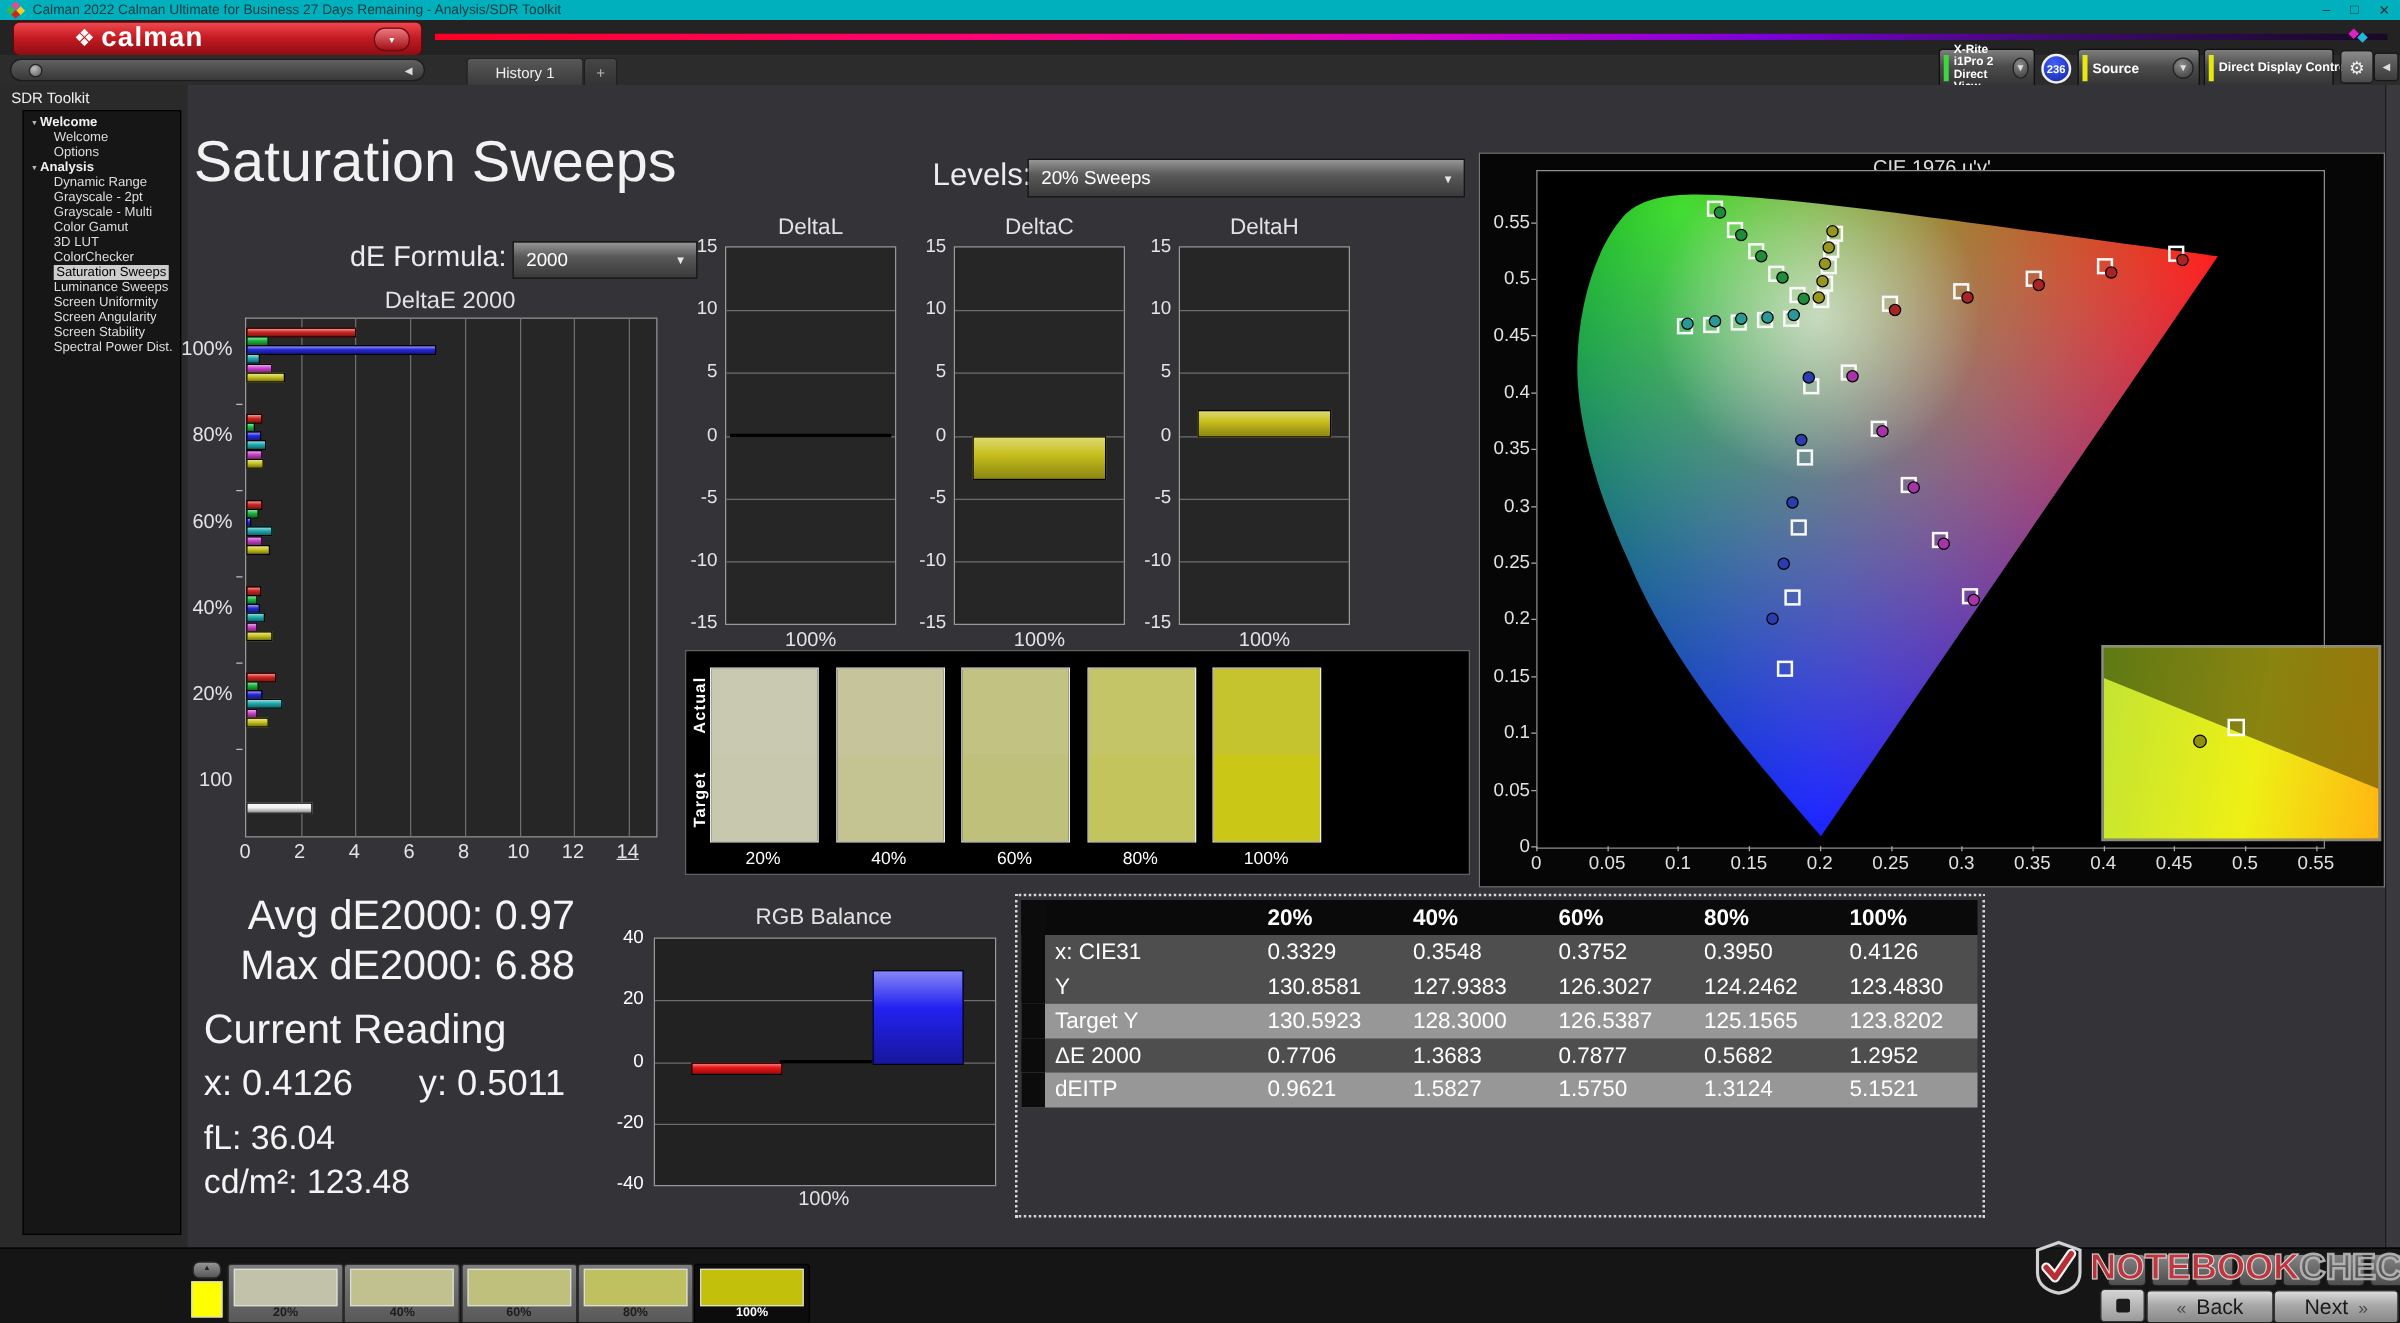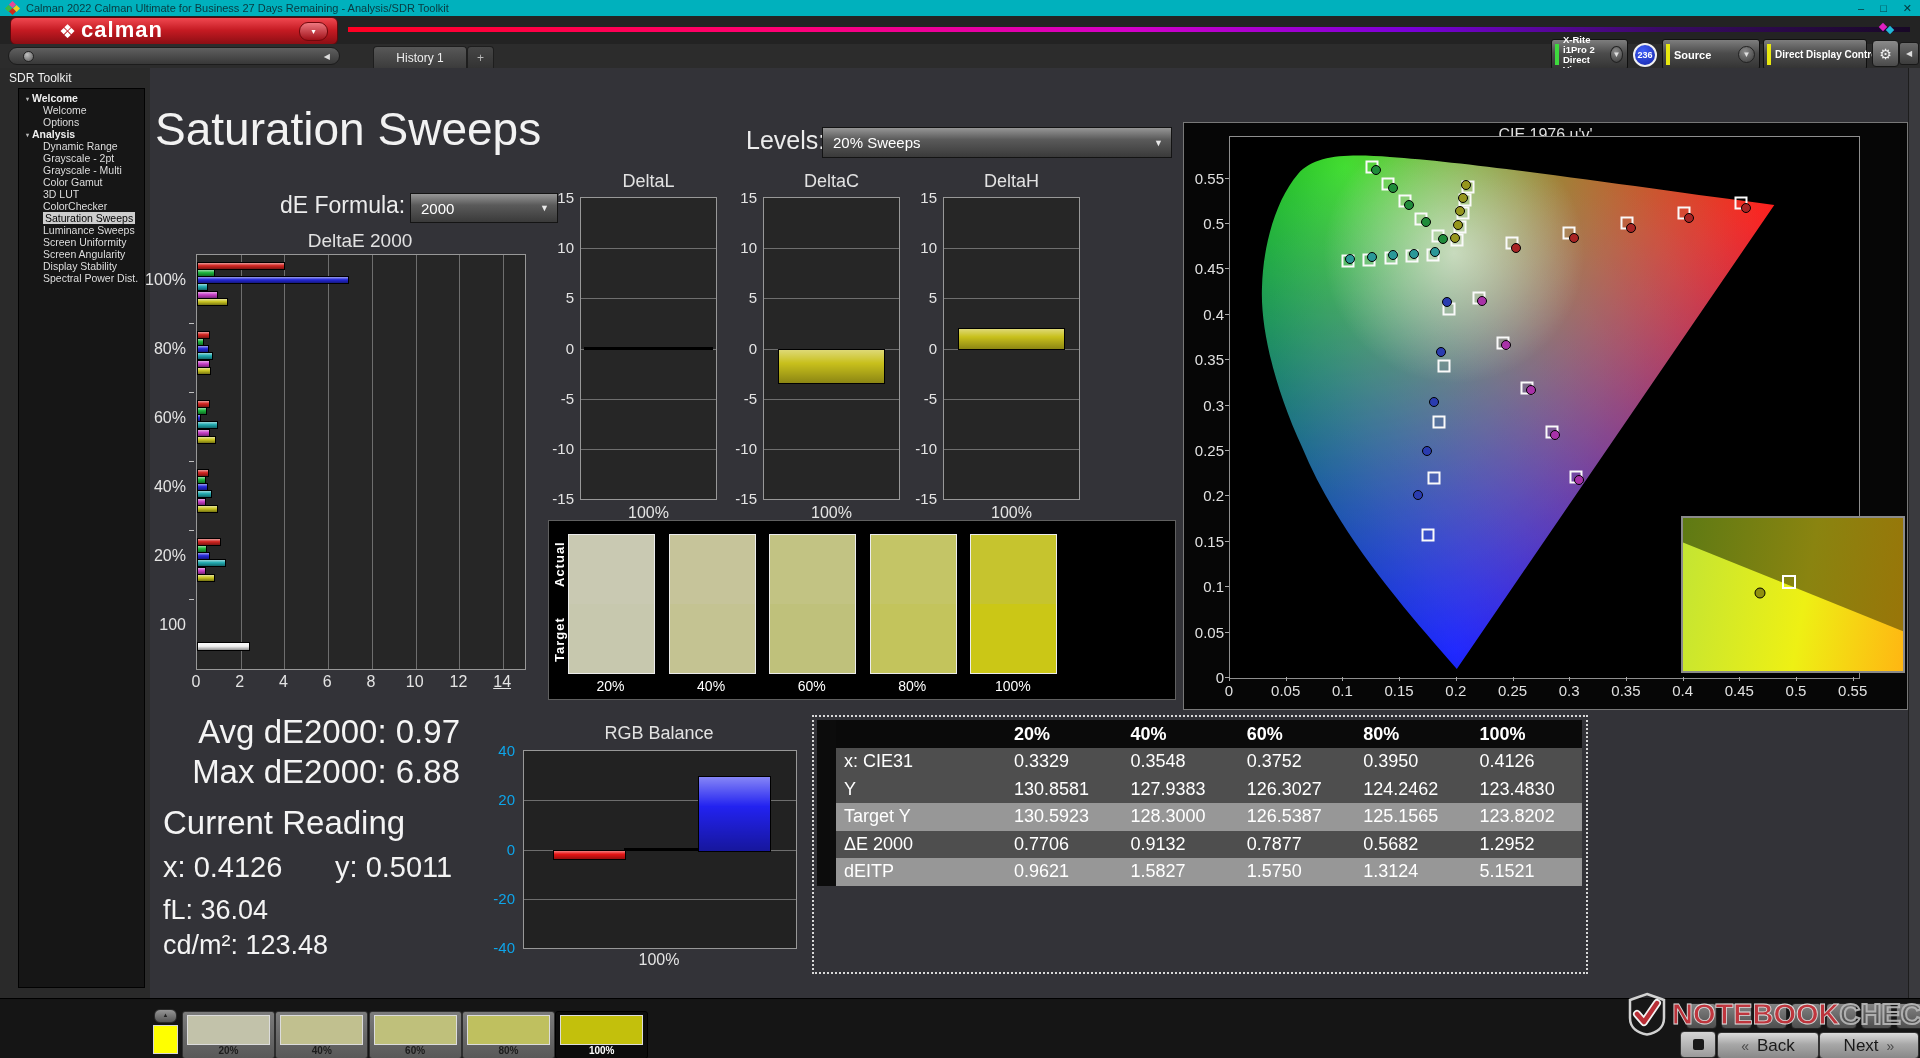--- a/index.html
+++ b/index.html
@@ -152,21 +152,21 @@
   .stats-reading-title{position:absolute;left:163px;top:804px;font-size:33px;color:#f4f4f4;}
   .stats-x{position:absolute;left:163px;top:851px;font-size:29px;color:#f4f4f4;}
   .stats-y{position:absolute;left:335px;top:851px;font-size:29px;color:#f4f4f4;}
   .stats-fl{position:absolute;left:163px;top:895px;font-size:27px;color:#f4f4f4;}
   .stats-cd{position:absolute;left:163px;top:930px;font-size:27px;color:#f4f4f4;}
 
   
   .rgb-title{left:523px;top:723px;width:272px;font-size:18px;}
   .rgb-plot{left:523px;top:750px;width:272px;height:197px;background:#222;}
   .rgb-ticks{position:absolute;left:475px;top:750px;width:44px;height:197px;}
-  .rtick{position:absolute;right:4px;transform:translateY(-50%);font-size:15px;color:#0ea5e9;text-align:center;}
+  .rtick{position:absolute;right:4px;transform:translateY(-50%);font-size:15px;color:#ffffff;text-align:center;}
   .rgb-xlabel{position:absolute;left:523px;top:951px;width:272px;text-align:center;font-size:16px;color:#e4e4e4;}
   .rbar{position:absolute;border:1px solid #000;background-image:linear-gradient(rgba(255,255,255,.45),rgba(255,255,255,0) 40%,rgba(0,0,0,.35));}
 
   
   .marquee{position:absolute;left:812px;top:715px;width:776px;height:259px;border:2px dotted #d8d8d8;box-sizing:border-box;}
   .dtable{position:absolute;left:817px;top:720px;width:765px;}
   .trow{display:flex;height:27.5px;}
   .trow.thead{height:28px;background:#0a0a0a;}
   .tstub{width:19px;flex:none;background:#0c0c0c;}
   .tlabel{width:163px;flex:none;padding-left:8px;display:flex;align-items:center;font-size:18px;color:#fff;box-sizing:border-box;}
@@ -315,21 +315,21 @@
         <div class="tree-item">
           <span class="lab">Luminance Sweeps</span>
         </div>
         <div class="tree-item">
           <span class="lab">Screen Uniformity</span>
         </div>
         <div class="tree-item">
           <span class="lab">Screen Angularity</span>
         </div>
         <div class="tree-item">
-          <span class="lab">Display Stability</span>
+          <span class="lab">Screen Stability</span>
         </div>
         <div class="tree-item">
           <span class="lab">Spectral Power Dist.</span>
         </div>
       </div>
   </div>
 
   <div class="page-title">Saturation Sweeps</div>
   <div class="levels-label">Levels:</div>
   <div class="dd levels-dd">
@@ -720,21 +720,21 @@
         <div class="tcell">130.5923</div>
         <div class="tcell">128.3000</div>
         <div class="tcell">126.5387</div>
         <div class="tcell">125.1565</div>
         <div class="tcell">123.8202</div>
       </div>
       <div class="trow row-dark">
         <div class="tstub"></div>
         <div class="tlabel">ΔE 2000</div>
         <div class="tcell">0.7706</div>
-        <div class="tcell">0.9132</div>
+        <div class="tcell">1.3683</div>
         <div class="tcell">0.7877</div>
         <div class="tcell">0.5682</div>
         <div class="tcell">1.2952</div>
       </div>
       <div class="trow row-light">
         <div class="tstub"></div>
         <div class="tlabel">dEITP</div>
         <div class="tcell">0.9621</div>
         <div class="tcell">1.5827</div>
         <div class="tcell">1.5750</div>

